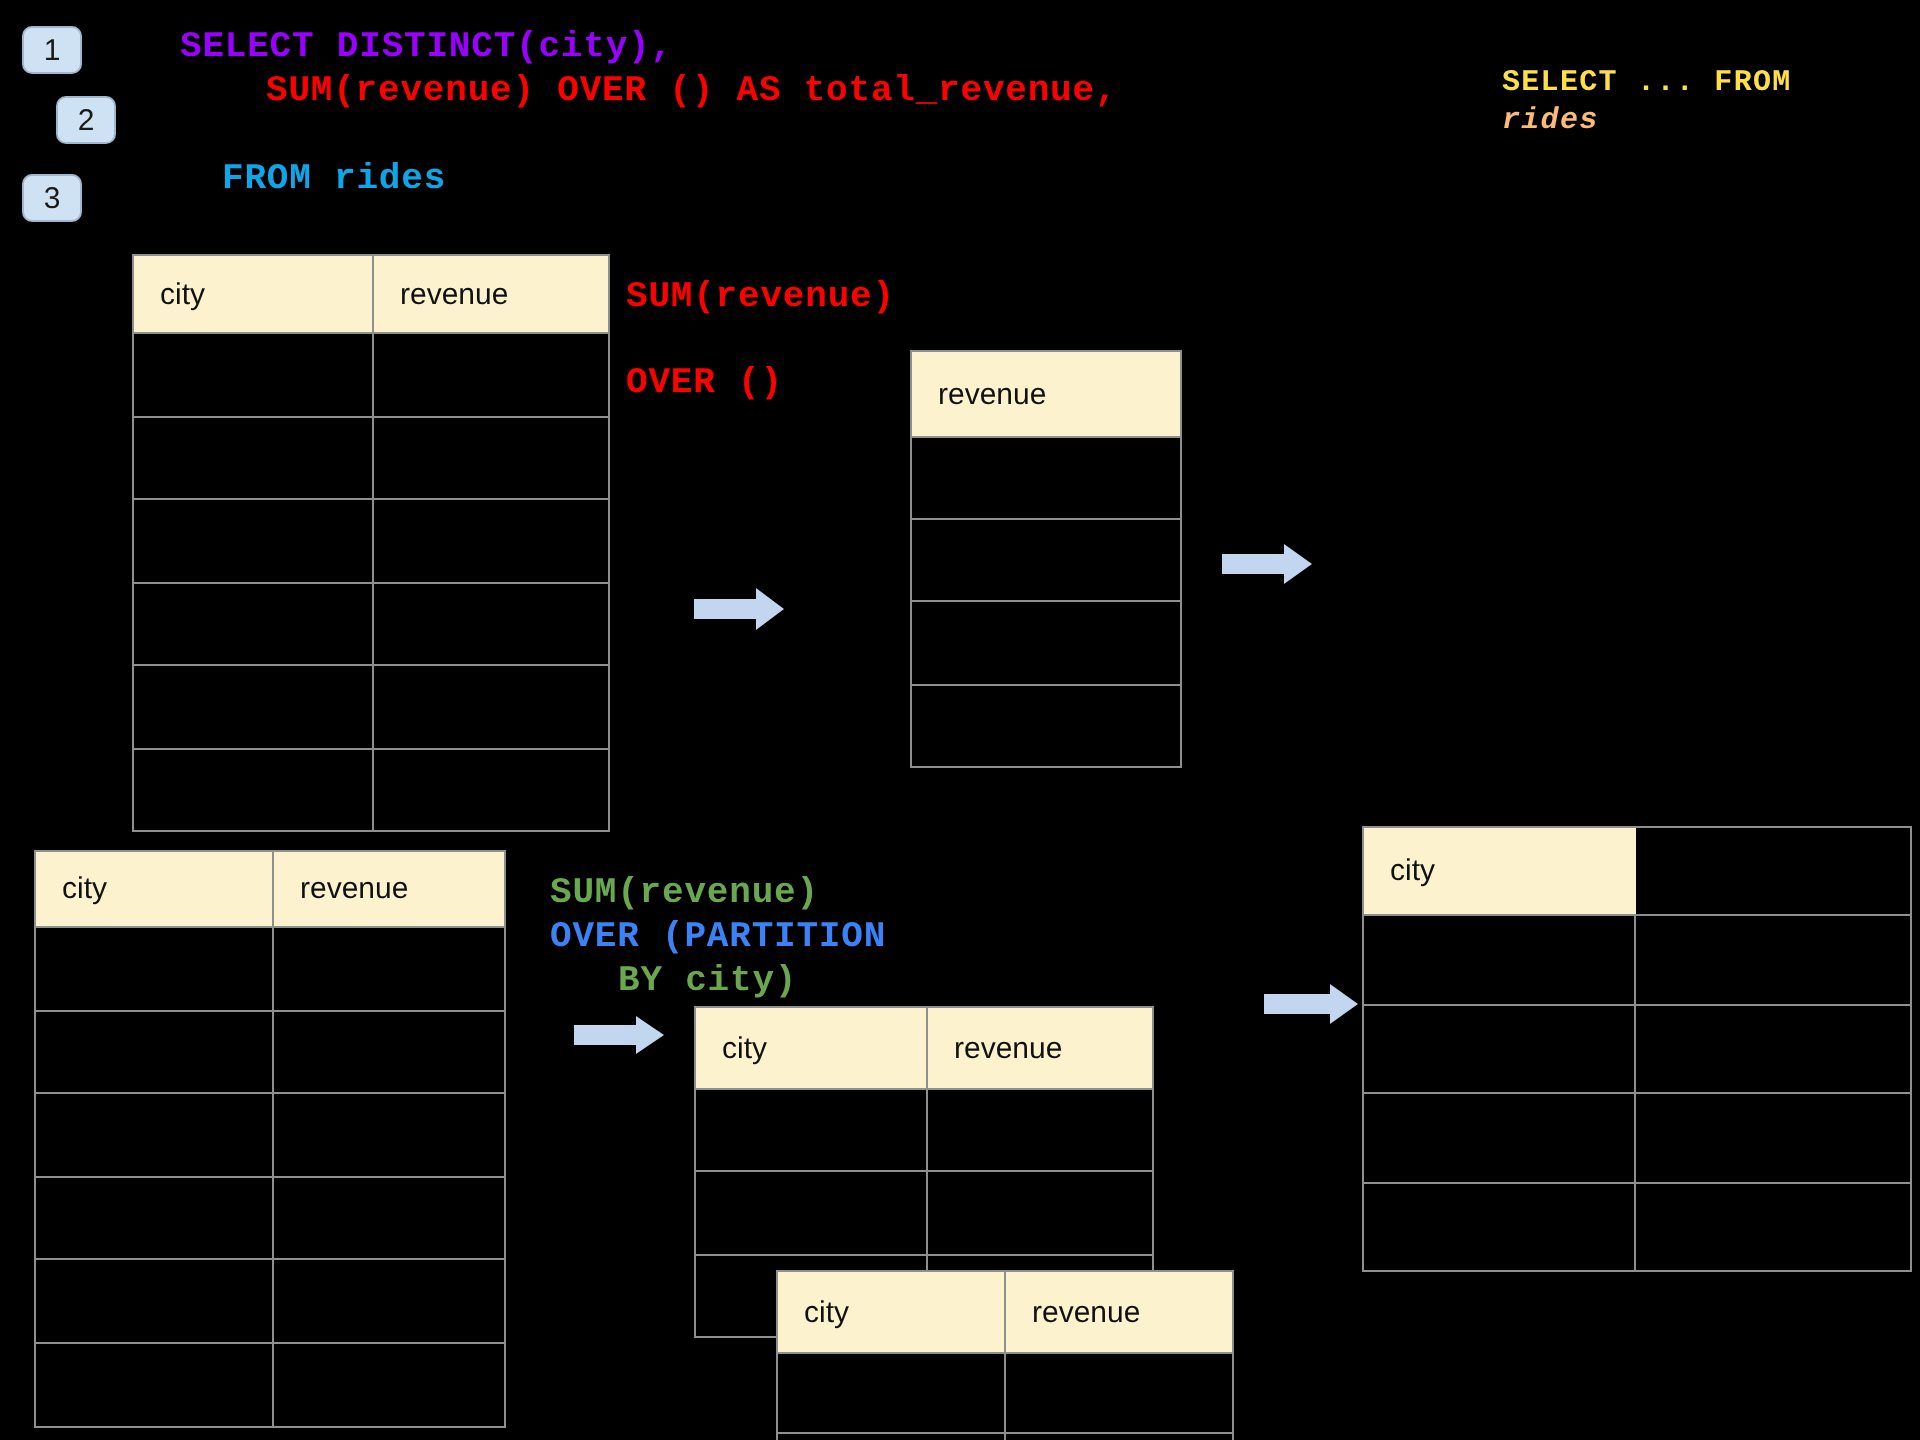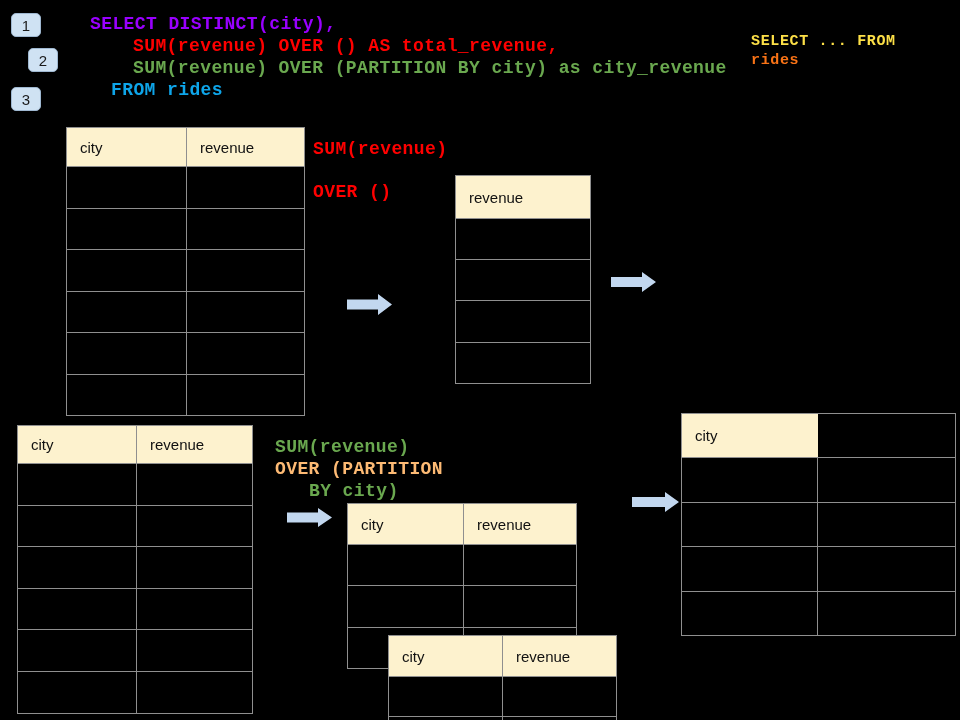--- a/index.html
+++ b/index.html
@@ -62,31 +62,30 @@
 <body>
 
 <div class="canvas">
 
   <div class="badge" id="badge1">1</div>
   <div class="badge" id="badge2">2</div>
   <div class="badge" id="badge3">3</div>
 
   <div class="code" id="code-l2" style="color: rgb(255, 0, 0);">SUM(revenue) OVER () AS total_revenue,</div>
   <div class="code" id="code-l1" style="color: rgb(153, 0, 255);">SELECT DISTINCT(city),</div>
-  <div class="code" id="code-l3" style="color: rgb(106, 168, 79);">SUM(revenue) OVER (PARTITION BY city) as city_revenue</div>
   <div class="code" id="code-l4" style="color: #0ea5e9;">FROM rides</div>
 
   <div class="code side-code" id="side-l1" style="color: #fde047;">SELECT ... FROM</div>
-  <div class="code side-code" id="side-l2" style="color: #f97316;">rides</div>
+  <div class="code side-code" id="side-l2" style="color: #fdba74; font-style: italic;">rides</div>
 
   <div class="code" id="ann-t1" style="color: rgb(255, 0, 0);">SUM(revenue)</div>
   <div class="code" id="ann-t2" style="color: rgb(255, 0, 0); margin-top: 20px;">OVER ()</div>
 
   <div class="code" id="ann-p1" style="color: rgb(106, 168, 79);">SUM(revenue)</div>
-  <div class="code" id="ann-p2" style="color: #fdba74;">OVER (PARTITION</div>
+  <div class="code" id="ann-p2" style="color: #3b82f6;">OVER (PARTITION</div>
   <div class="code" id="ann-p3" style="color: rgb(106, 168, 79); margin-left: 34px;">BY city)</div>
 
   <div class="tbl" id="tblA">
     <div class="thead">
       <div class="th">city</div>
       <div class="th">revenue</div>
     </div>
     <div class="tbody">
         <div class="tr">
           <div class="td"></div>

